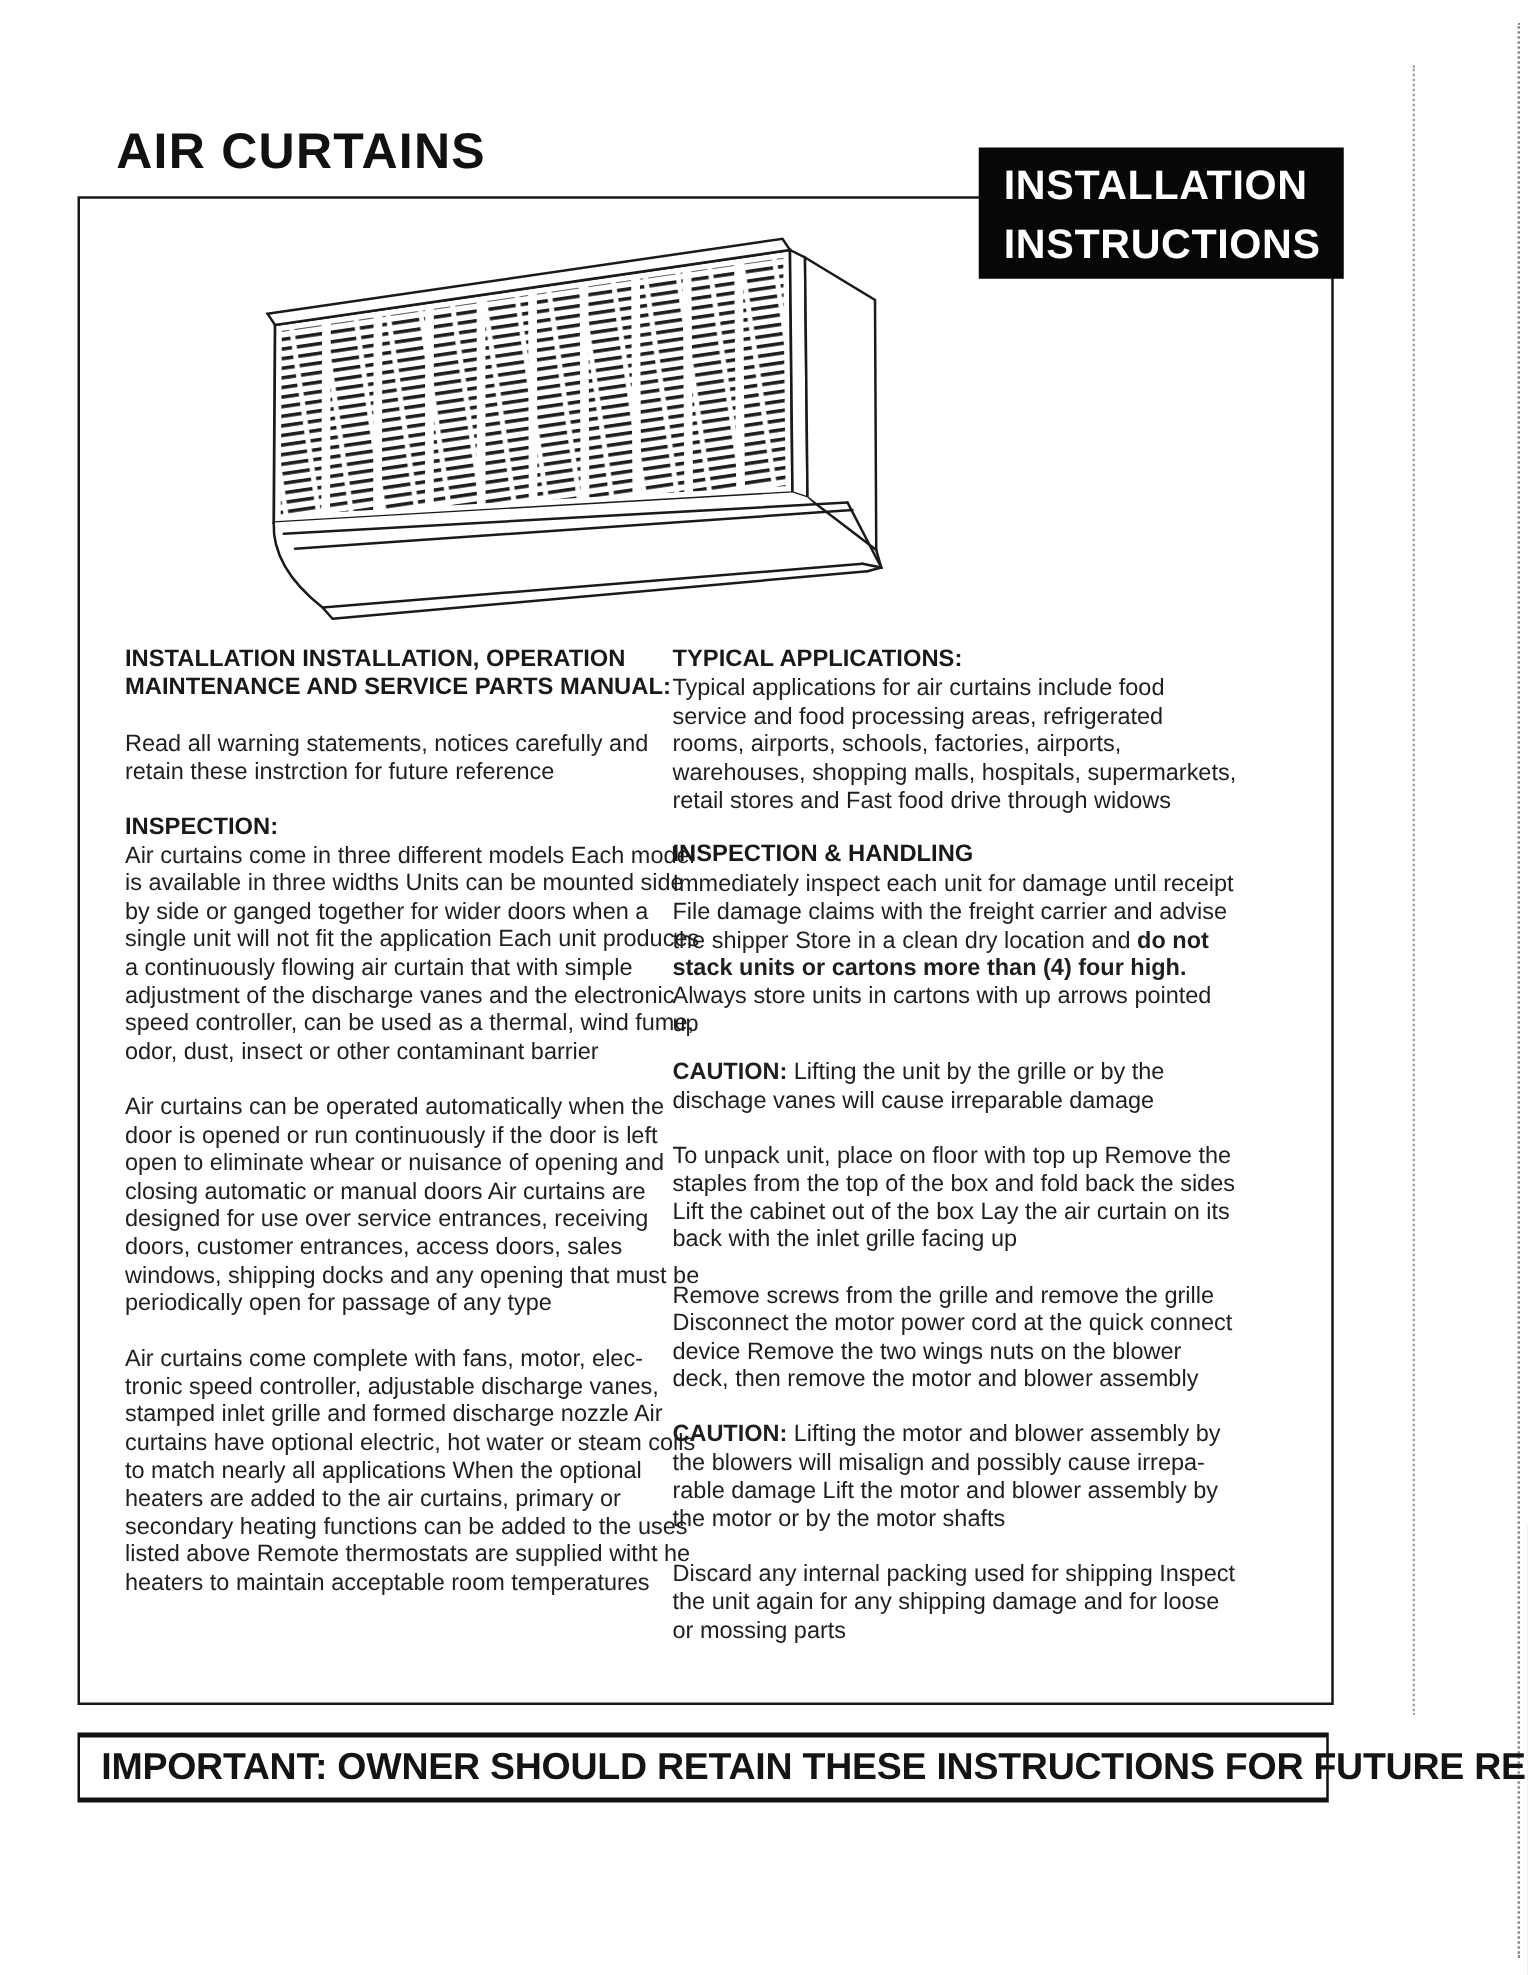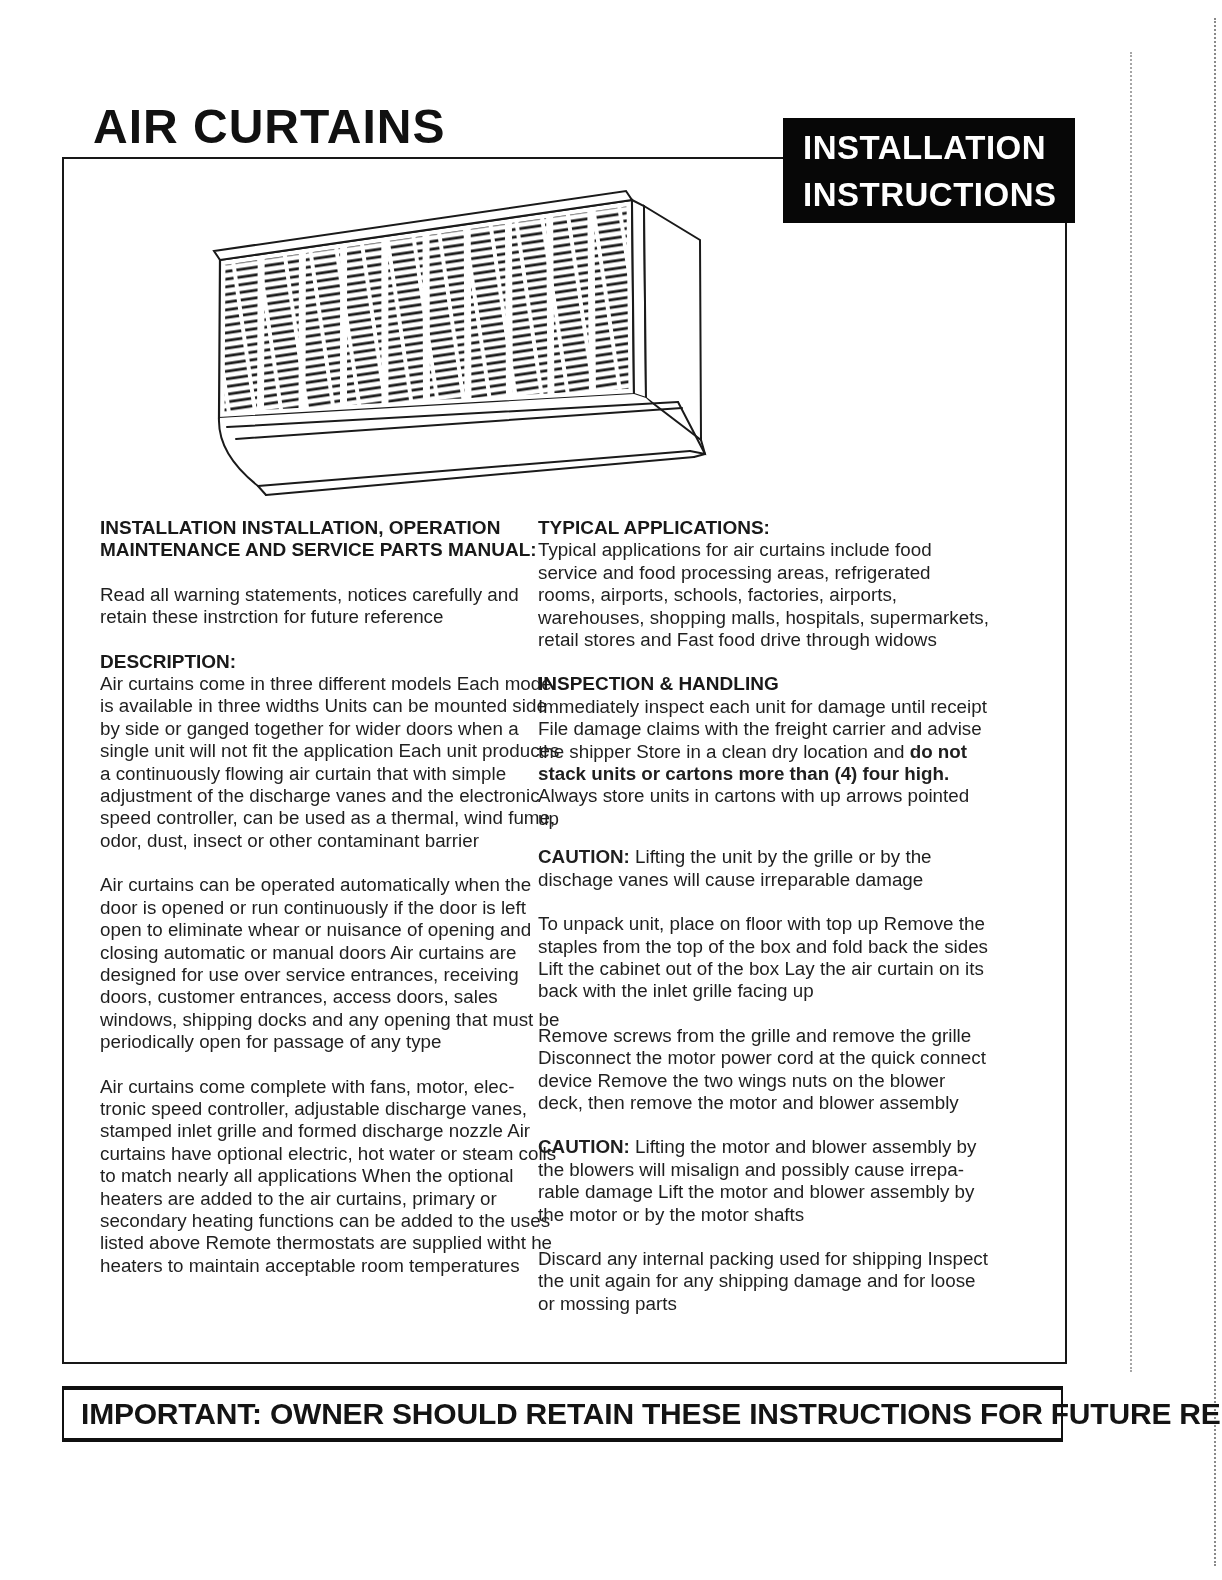--- a/index.html
+++ b/index.html
@@ -7,21 +7,21 @@
     position:relative;
     width:1222px;height:1580px;
     background:#ffffff;
     font-family:"Liberation Sans", sans-serif;
     color:#1f1f1f;
     overflow:hidden;
     margin:0 auto;
   }
   .doc-title{
     position:absolute;left:93px;top:99px;
-    font-size:48px;font-weight:bold;letter-spacing:1px;
+    font-size:40px;font-weight:bold;letter-spacing:1px;
     color:#111;white-space:nowrap;
   }
   .content-box{
     position:absolute;left:62px;top:157px;
     width:1001px;height:1203px;
     border:2px solid #181818;
   }
   .badge{
     position:absolute;left:783px;top:118px;
     width:292px;height:105px;
@@ -124,21 +124,21 @@
         <line x1="482" y1="222" x2="509" y2="274"></line>
         <polyline points="505,260 509,274 494,271"></polyline>
         <line x1="498" y1="277" x2="509" y2="274"></line>
       </g>
     </g>
   </svg>
 
   <div class="col col-left">
     <h3>INSTALLATION INSTALLATION, OPERATION MAINTENANCE AND SERVICE PARTS MANUAL:</h3>
     <p class="lead-gap">Read all warning statements, notices carefully and retain these instrction for future reference</p>
-    <h3 class="lead-gap">DESCRIPTION:</h3>
+    <h3 class="lead-gap">INSPECTION:</h3>
     <p>Air curtains come in three different models  Each model is available in three widths  Units can be mounted side by side or ganged together for wider doors when a single unit will not fit the application Each unit produces a continuously flowing air curtain that with simple adjustment of the discharge vanes and the electronic speed controller, can be used as a thermal, wind fume, odor, dust, insect or other contaminant barrier</p>
     <p>Air curtains can be operated automatically when the door is opened or run continuously if the door is left open to eliminate whear or nuisance of opening and closing automatic or manual doors  Air curtains are designed for use over service entrances, receiving doors, customer entrances, access doors, sales windows, shipping docks and any opening that must be periodically open for passage of any type</p>
     <p>Air curtains come complete with fans, motor, elec- tronic speed controller, adjustable discharge vanes, stamped inlet grille and formed discharge nozzle  Air curtains have optional electric, hot water or steam coils to match nearly all applications  When the optional heaters are added to the air curtains, primary or secondary heating functions can be added to the uses listed above  Remote thermostats are supplied witht he heaters to maintain acceptable room temperatures</p>
   </div>
 
   <div class="col col-right">
     <h3>TYPICAL APPLICATIONS:</h3>
     <p>Typical applications for air curtains include food service and food processing areas, refrigerated rooms, airports, schools, factories, airports, warehouses, shopping malls, hospitals, supermarkets, retail stores and Fast food drive through widows</p>
     <h3>INSPECTION &amp; HANDLING</h3>
     <p class="tight"><span>Immediately inspect each unit for damage until receipt  File damage claims with the freight carrier and advise the shipper  Store in a clean dry location and </span><b class="inline">do not stack units or cartons more than (4) four high.</b><span> Always store units in cartons with up arrows pointed up</span></p>

